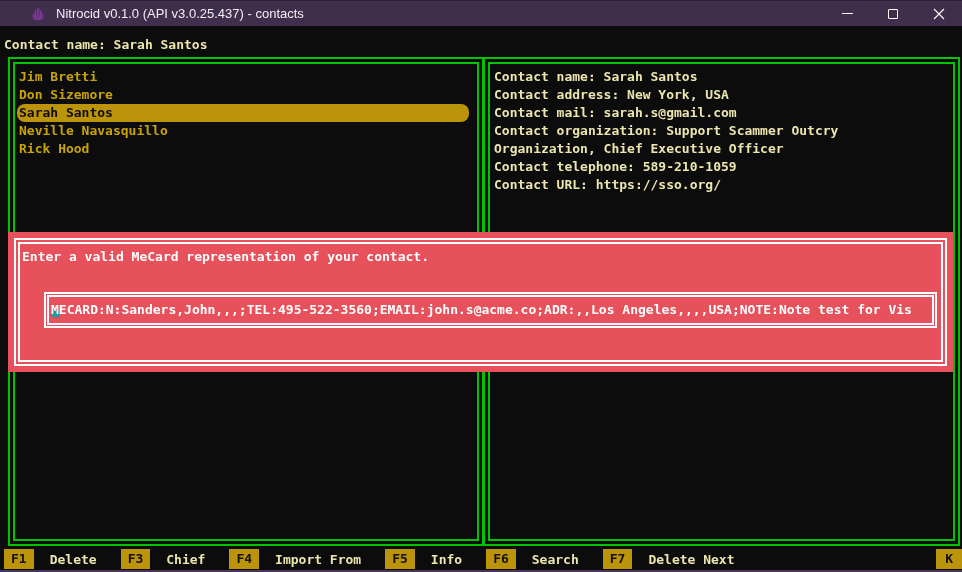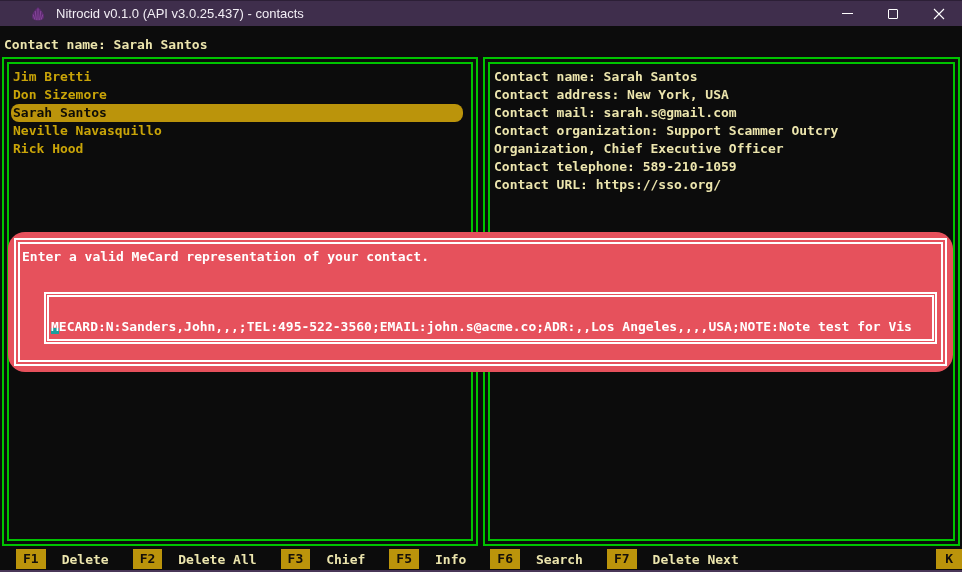--- a/index.html
+++ b/index.html
@@ -42,60 +42,60 @@
     padding:4px 0 0 4px;
     color:var(--text-cream);font-size:13px;font-weight:bold;line-height:18px;
     white-space:nowrap;
   }
   
   .panel{
     position:absolute;top:57px;height:489px;
     border:7px double var(--green-border);
     background:var(--terminal-black);
   }
-  .panel-left{left:2px;width:476px;}
+  .panel-left{left:8px;width:476px;}
   .panel-right{left:483px;width:477px;}
   .panel-content{padding:4px 2px;}
   .list-item{
     height:18px;line-height:18px;padding-left:2px;margin-right:6px;
     color:var(--list-yellow);font-size:13px;font-weight:bold;white-space:nowrap;
     cursor:default;
   }
   .list-item.selected{background:var(--highlight-gold);color:#0f0d06;border-radius:8px;}
   .detail-line{
     height:18px;line-height:18px;padding-left:2px;
     color:var(--text-cream);font-size:13px;font-weight:bold;white-space:nowrap;
   }
   
   .modal{
     position:absolute;left:8px;top:232px;width:945px;height:140px;
-    background:var(--modal-red);padding:6px;z-index:5;border-radius:17px;
+    background:var(--modal-red);padding:6px;z-index:5;
   }
   .modal-inner{height:100%;border:6px double var(--modal-white);padding-top:4px;}
   .modal-prompt{
     color:#fff;font-size:13px;font-weight:bold;line-height:18px;
     padding-left:2px;white-space:nowrap;
   }
   .modal-input{
     margin:26px 4px 0 24px;height:36px;
     border:5px double var(--modal-white);
-    padding:21px 2px;cursor:text;
+    padding:4px 2px;cursor:text;
     overflow:hidden;
   }
   .input-text{
     display:block;color:#fff;font-size:13px;font-weight:bold;line-height:18px;
     white-space:nowrap;overflow:hidden;
   }
   .cursor-char{background:linear-gradient(to bottom,rgba(0,0,0,0) 58%,var(--cursor-teal) 58%);}
   
   .keybar{
     position:absolute;left:0;top:548px;width:962px;height:24px;
     background:var(--terminal-black);
     border-bottom:2px solid var(--window-edge-purple);
-    display:flex;align-items:center;padding-left:16px;
+    display:flex;align-items:center;padding-left:4px;
     font-size:13px;font-weight:bold;
   }
   .kb-item{display:flex;align-items:center;margin-right:24px;cursor:default;}
   .kb-key{
     background:var(--highlight-gold);color:var(--badge-text);
     height:20px;line-height:20px;padding:0 7px;white-space:nowrap;
   }
   .kb-label{color:var(--text-cream);margin-left:16px;white-space:nowrap;}
   .kb-more{
     margin-left:auto;margin-right:0;
@@ -161,26 +161,26 @@
       </div>
     </div>
   </div>
 
   <div class="keybar">
     <div class="kb-item">
       <span class="kb-key">F1</span>
       <span class="kb-label">Delete</span>
     </div>
     <div class="kb-item">
-      <span class="kb-key">F2</span>
-      <span class="kb-label">Delete All</span>
+      <span class="kb-key">F3</span>
+      <span class="kb-label">Chief</span>
     </div>
     <div class="kb-item">
-      <span class="kb-key">F3</span>
-      <span class="kb-label">Chief</span>
+      <span class="kb-key">F4</span>
+      <span class="kb-label">Import From</span>
     </div>
     <div class="kb-item">
       <span class="kb-key">F5</span>
       <span class="kb-label">Info</span>
     </div>
     <div class="kb-item">
       <span class="kb-key">F6</span>
       <span class="kb-label">Search</span>
     </div>
     <div class="kb-item">

